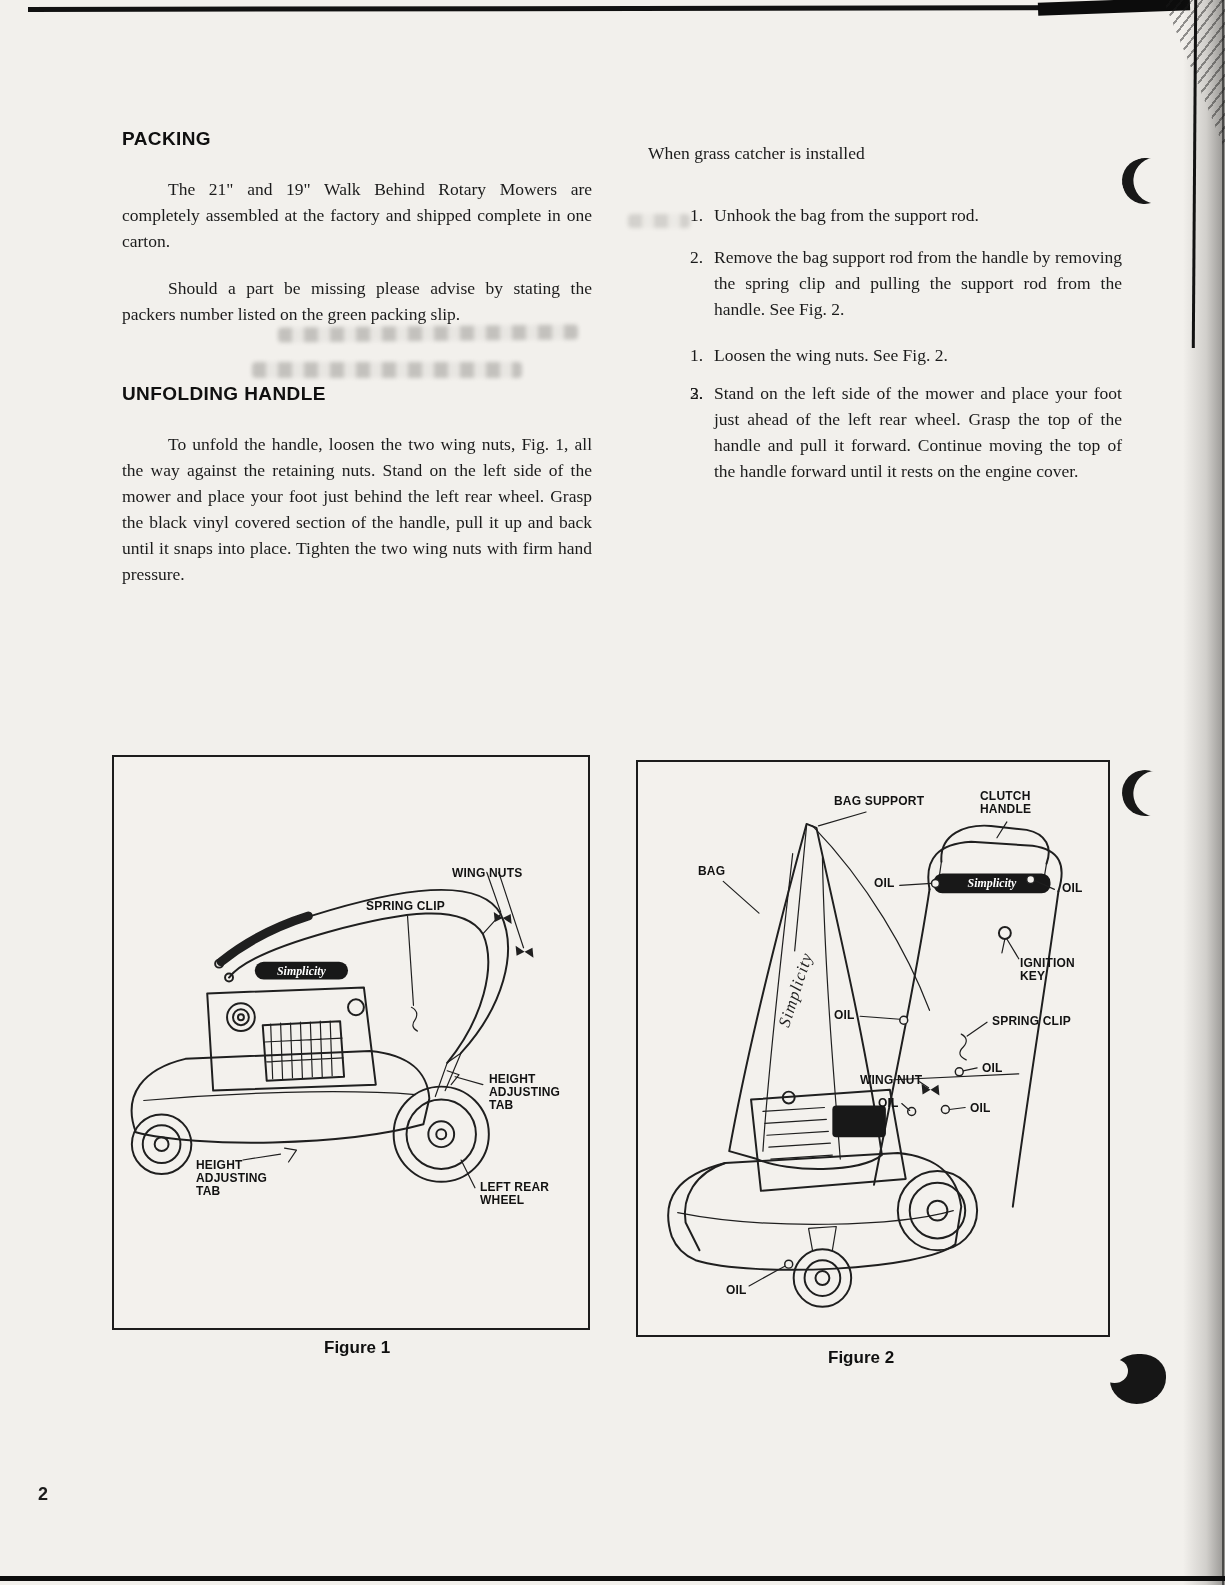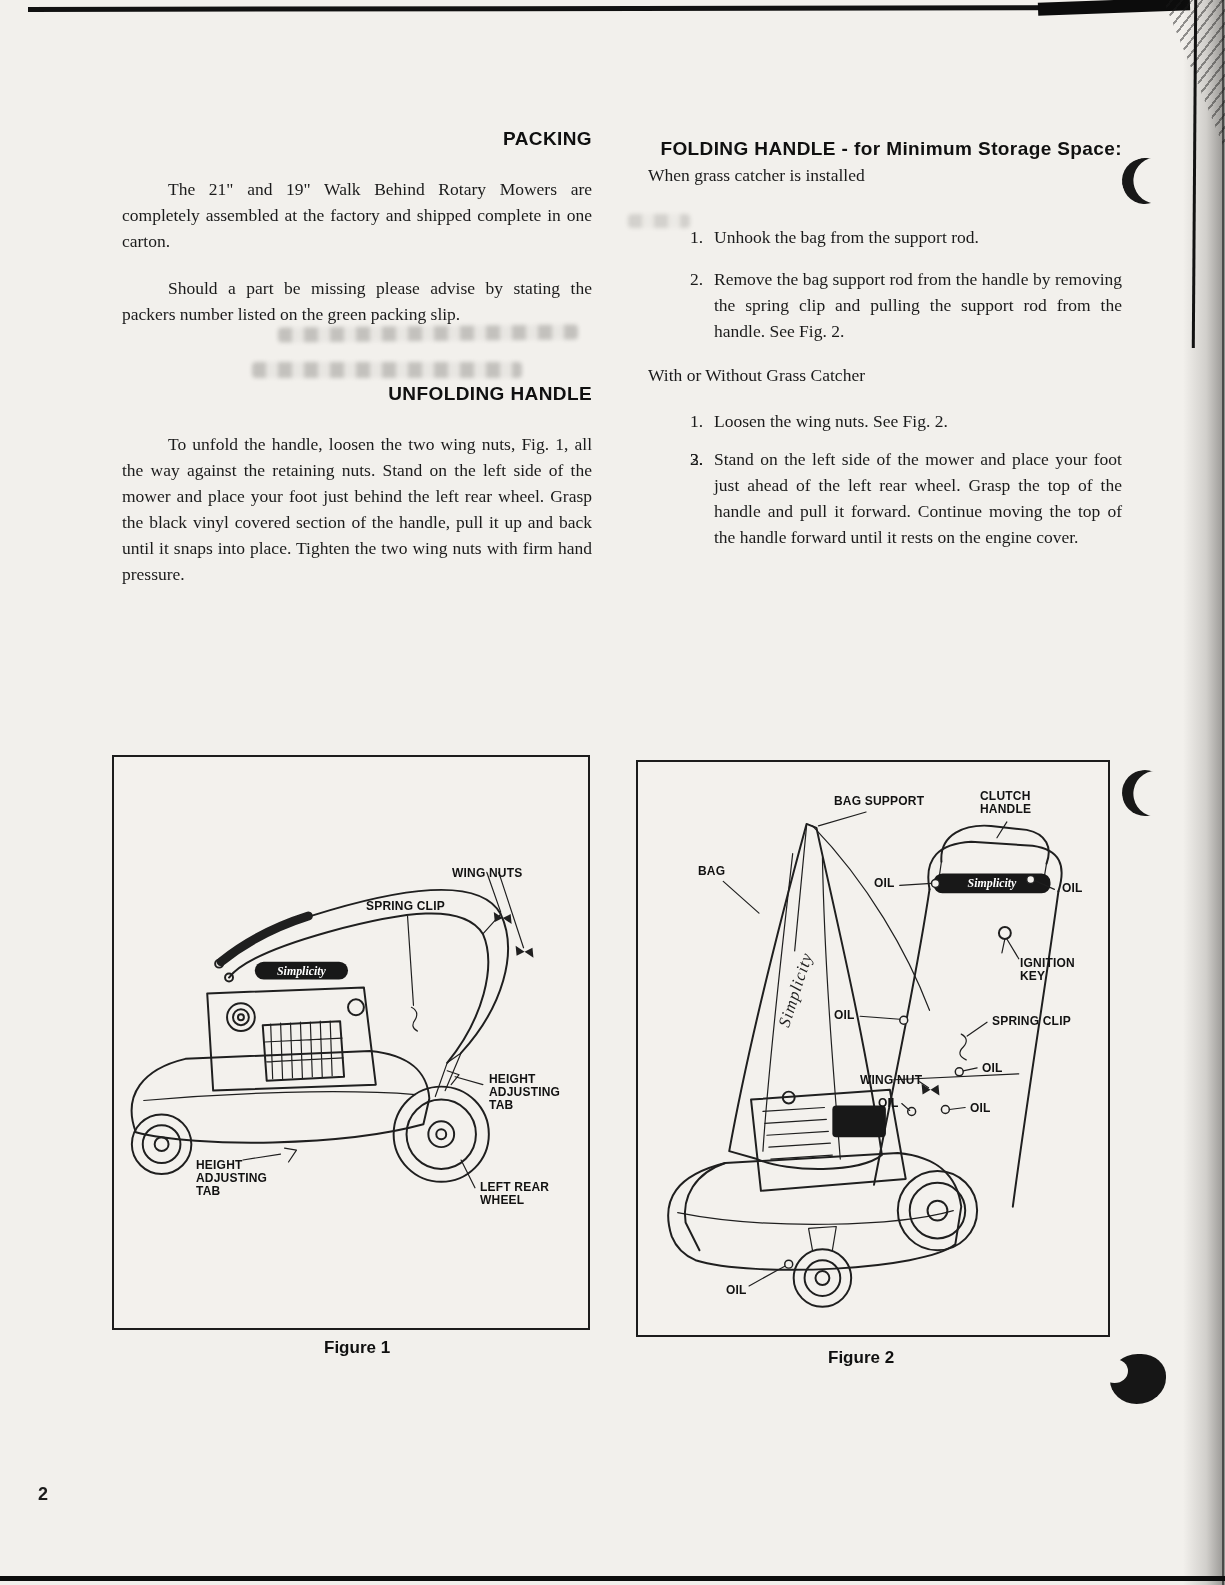--- a/index.html
+++ b/index.html
@@ -9,21 +9,21 @@
     background:#f2f0ec; color:#1b1b1b; overflow:hidden;
     font-family:"Liberation Serif","DejaVu Serif",serif;
   }
   
   .col { position:absolute; font-size:17.5px; line-height:26px; text-align:justify; }
   #col-left  { left:122px; top:128px; width:470px; }
   #col-right { left:648px; top:138px; width:474px; }
   h2.sec {
     font-family:"Liberation Sans","DejaVu Sans",sans-serif;
     font-size:19px; font-weight:bold; letter-spacing:.4px; color:#101010;
-    text-align:right; line-height:22px;
+    text-align:left; line-height:22px;
   }
   p.ind { text-indent:46px; }
   .mt26 { margin-top:26px; } .mt28 { margin-top:21px; } .mt56 { margin-top:56px; }
   .sub { margin-top:2px; text-align:left; }
   .sub2 { margin-top:18px; text-align:left; }
   .li { position:relative; padding-left:66px; }
   .li .num { position:absolute; left:42px; }
   .li.first1 { margin-top:36px; } .li.gap16 { margin-top:16px; }
   .li.first2 { margin-top:20px; } .li.gap12 { margin-top:12px; }
   
@@ -94,33 +94,31 @@
 
   <div class="col" id="col-left">
     <h2 class="sec">PACKING</h2>
     <p class="ind mt26">The 21" and 19" Walk Behind Rotary Mowers are completely assembled at the factory and shipped complete in one carton.</p>
     <p class="ind mt28">Should a part be missing please advise by stating the packers number listed on the green packing slip.</p>
     <h2 class="sec mt56">UNFOLDING HANDLE</h2>
     <p class="ind mt26">To unfold the handle, loosen the two wing nuts, Fig. 1, all the way against the retaining nuts.  Stand on the left side of the mower and place your foot just behind the left rear wheel.  Grasp the black vinyl covered section of the handle, pull it up and back until it snaps into place.  Tighten the two wing nuts with firm hand pressure.</p>
   </div>
 
   <div class="col" id="col-right">
-    <h2 class="sec">FOLDING HANDLE - for Minimum Storage Space:</h2>
     <p class="sub">When grass catcher is installed</p>
 
     <div class="li first1">
       <span class="num">1.</span>
       <span>Unhook the bag from the support rod.</span>
     </div>
     <div class="li gap16">
       <span class="num">2.</span>
       <span>Remove the bag support rod from the handle by removing the spring clip and pulling the support rod from the handle.  See Fig. 2.</span>
     </div>
 
-    <p class="sub2">With or Without Grass Catcher</p>
 
     <div class="li first2">
       <span class="num">1.</span>
       <span>Loosen the wing nuts.  See Fig. 2.</span>
     </div>
     <div class="li gap12">
       <span class="num">2.</span>
     </div>
     <div class="li gap12">
       <span class="num">3.</span>

